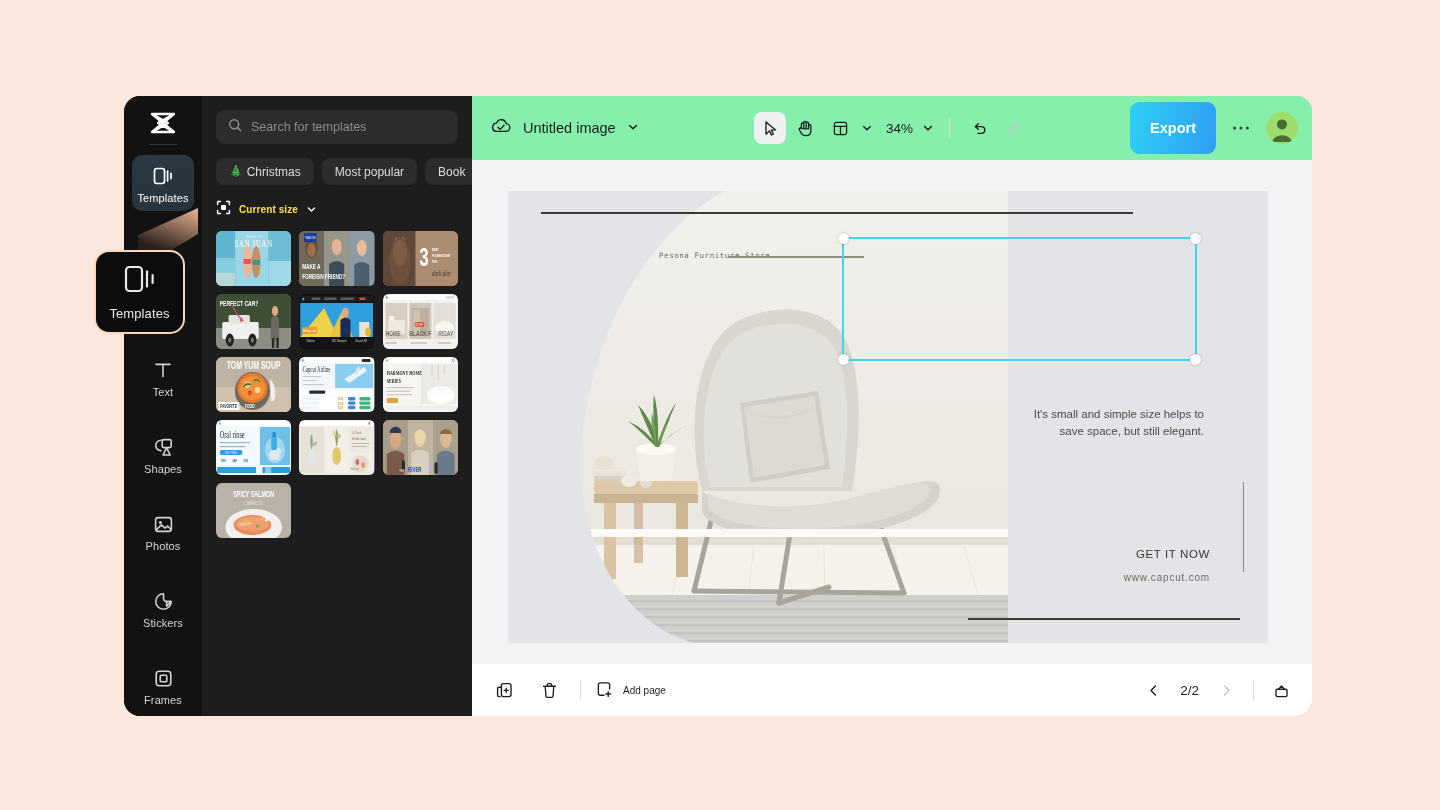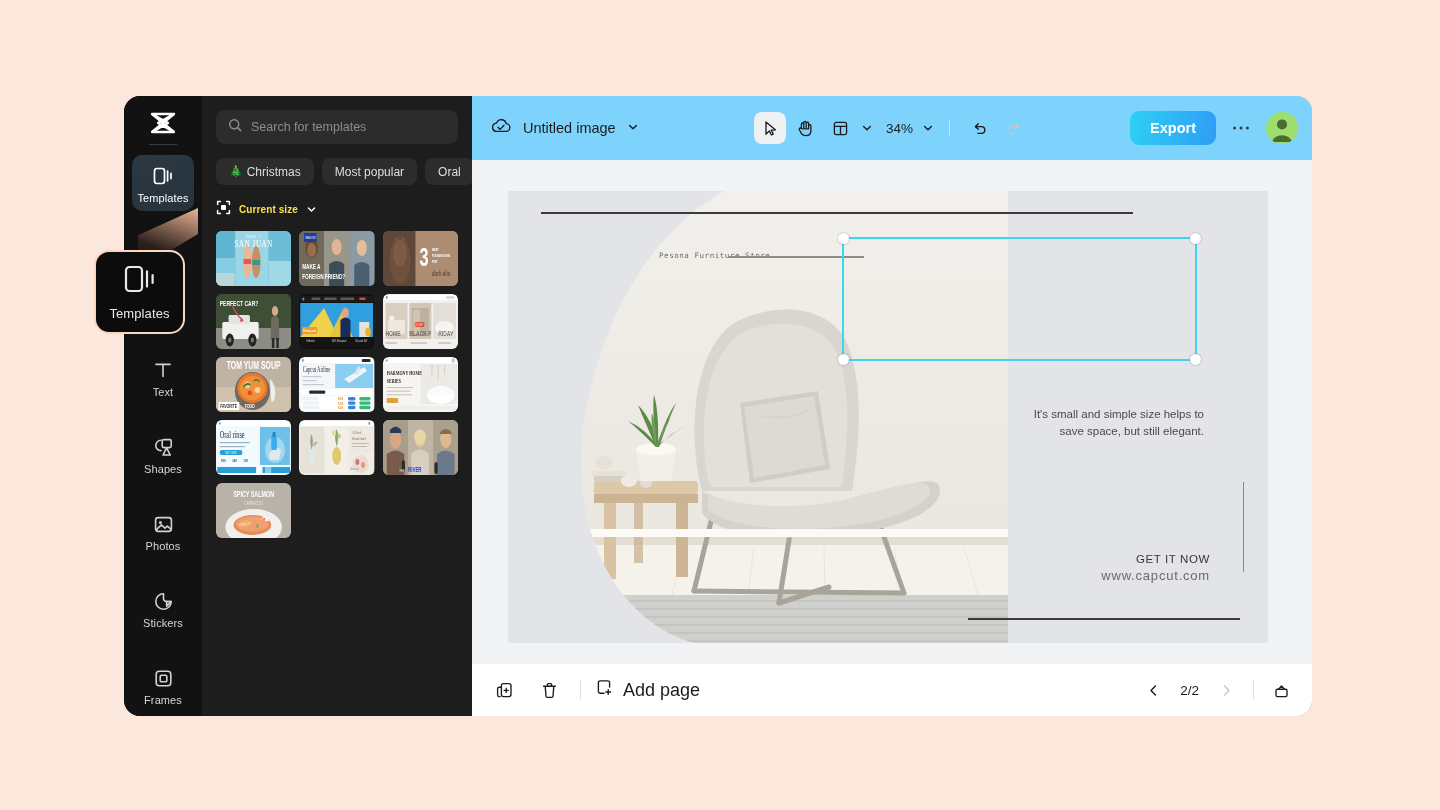--- a/index.html
+++ b/index.html
@@ -170,21 +170,21 @@
   .editor {
     flex: 1;
     background: #ffffff;
     display: flex;
     flex-direction: column;
     min-width: 0;
   }
 
   .topbar {
     height: 64px;
-    background: #7dd3fc;
+    background: #86efac;
     display: flex;
     align-items: center;
     padding: 0 14px 0 18px;
     gap: 0;
     flex-shrink: 0;
     position: relative;
   }
   .doc-title-wrap {
     display: flex;
     align-items: center;
@@ -228,21 +228,21 @@
     display: flex;
     align-items: center;
     gap: 12px;
   }
   .export-btn {
     background: linear-gradient(100deg, #2ed0f5 0%, #2f9df5 100%);
     color: #fff;
     font-size: 14.5px;
     font-weight: bold;
     border: none;
-    height: 34px;
+    height: 52px;
     padding: 0 20px;
     border-radius: 9px;
     cursor: pointer;
     font-family: "Liberation Sans", sans-serif;
   }
   .dots-btn {
     width: 26px; height: 26px;
     display: flex; align-items: center; justify-content: center;
     cursor: pointer;
     color: #3a3c3f;
@@ -333,24 +333,24 @@
     position: absolute;
     right: 58px; bottom: 60px;
     text-align: right;
   }
   .getit .g1 {
     font-size: 11.5px;
     color: #3b372f;
     letter-spacing: .6px;
   }
   .getit .g2 {
-    font-size: 13px;
+    font-size: 10px;
     color: #6c6c63;
     letter-spacing: .8px;
-    margin-top: 3px;
+    margin-top: 12px;
   }
 
   
   .photo-blob {
     position: absolute;
     left: 66px; top: 0;
     width: 434px; height: 452px;
     overflow: hidden;
   }
 
@@ -393,21 +393,21 @@
   .bb-sep {
     width: 1px; height: 20px;
     background: #dcdfe3;
     margin: 0 14px 0 2px;
   }
   .addpage {
     display: flex;
     align-items: center;
     gap: 9px;
     cursor: pointer;
-    font-size: 18px;
+    font-size: 10px;
     color: #1b1c1e;
   }
   .bb-right {
     margin-left: auto;
     display: flex;
     align-items: center;
     gap: 4px;
   }
   .pager {
     font-size: 13.5px;
@@ -554,21 +554,21 @@
 
     <div class="chips">
       <div class="chip">
         <span style="font-size:11px">🎄</span>
         <span>Christmas</span>
       </div>
       <div class="chip">
         <span>Most popular</span>
       </div>
       <div class="chip">
-        <span>Oral</span>
+        <span>Book</span>
       </div>
     </div>
 
     <div class="size-row">
       <span>
         <svg width="15" height="15" viewBox="0 0 15 15">
           <path d="M1.6 4.4 V1.6 H4.4 M10.6 1.6 H13.4 V4.4 M13.4 10.6 V13.4 H10.6 M4.4 13.4 H1.6 V10.6" fill="none" stroke="#fff" stroke-width="1.5" stroke-linecap="round" stroke-linejoin="round"></path>
           <rect x="5" y="5" width="5" height="5" rx="1" fill="#fff"></rect>
         </svg>
       </span>

